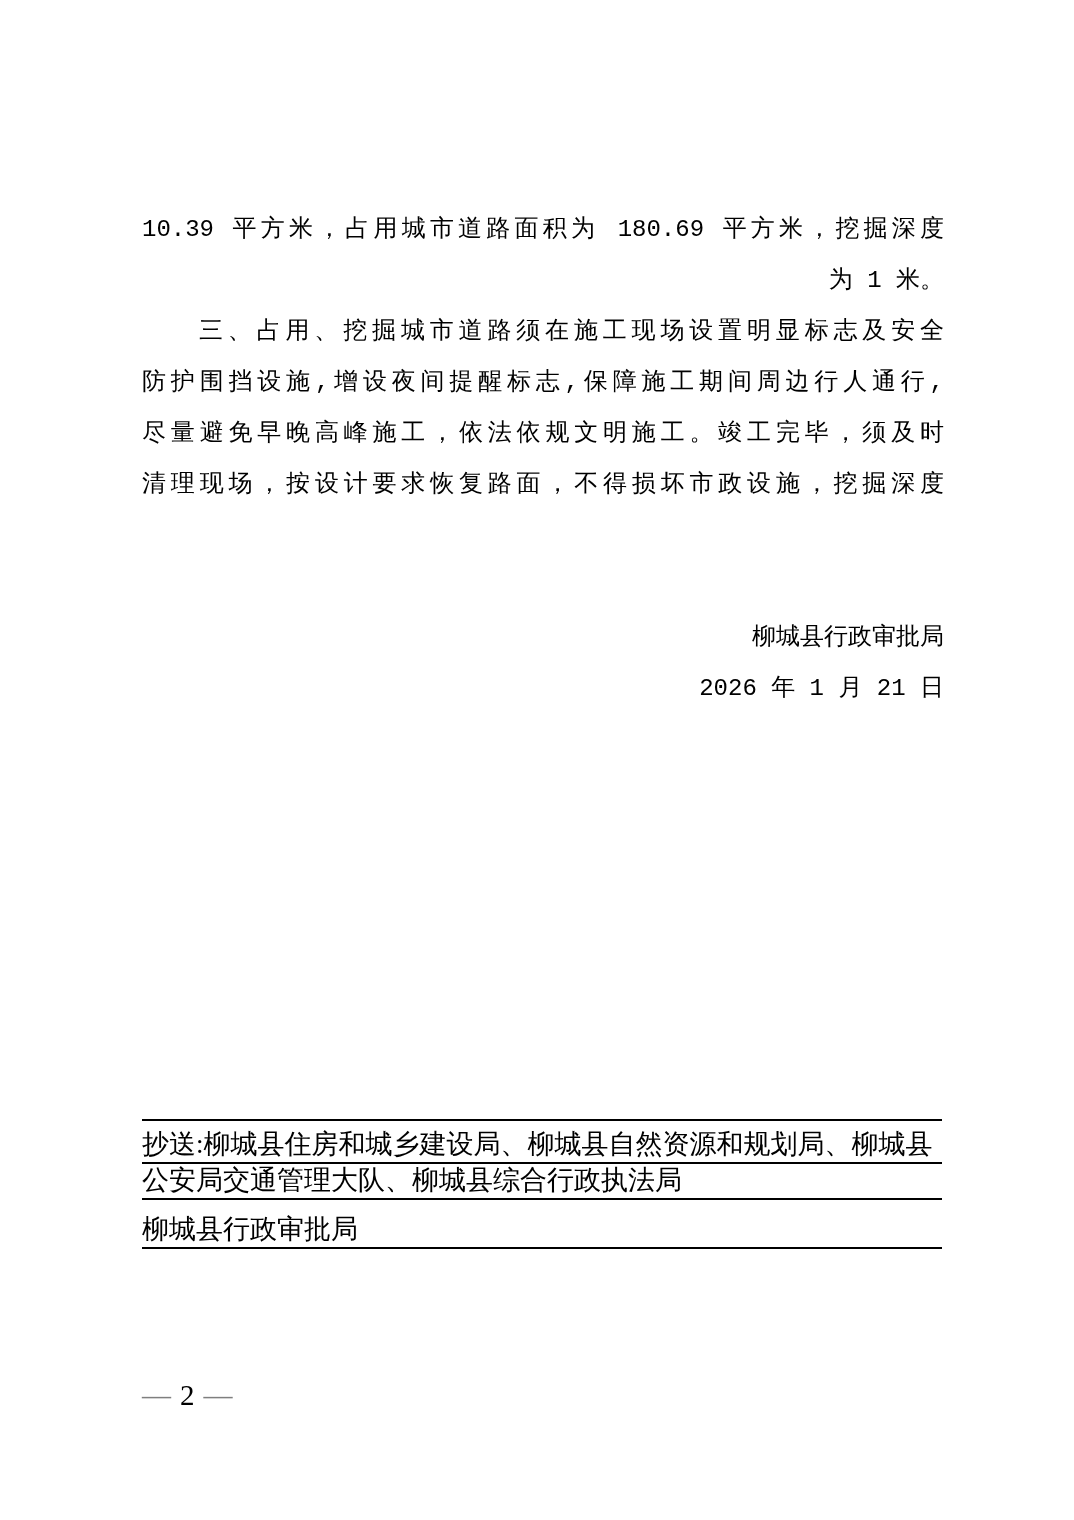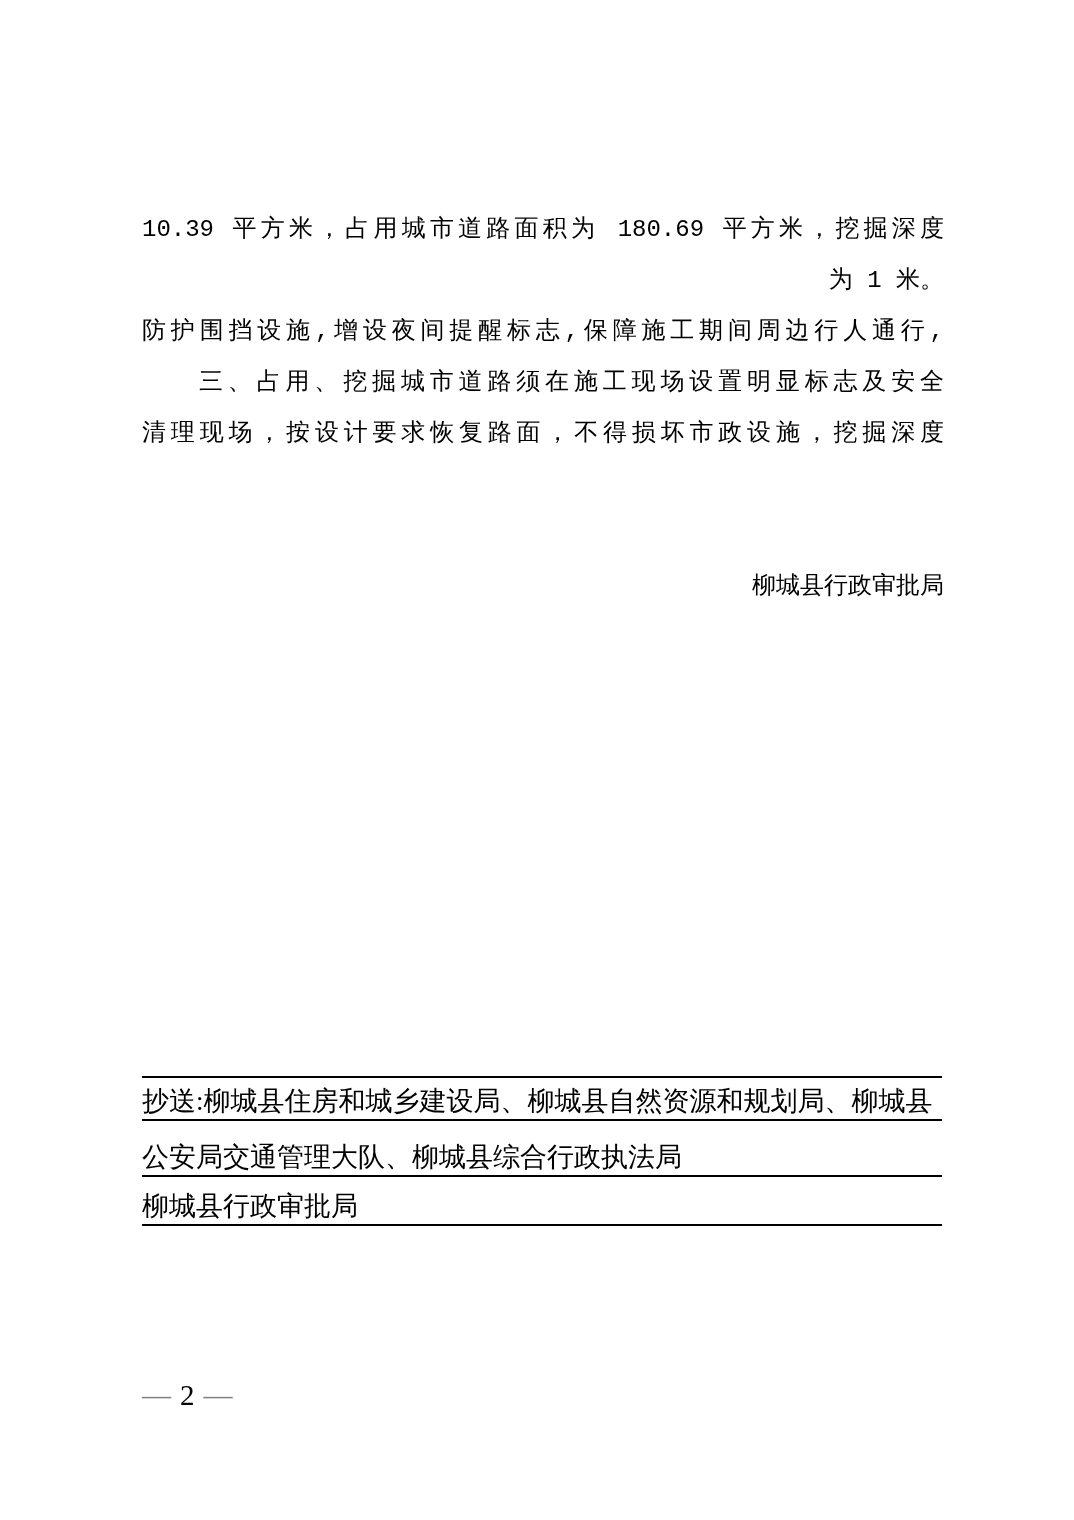--- a/index.html
+++ b/index.html
@@ -26,34 +26,34 @@
     white-space:normal;
     overflow:hidden;
   }
   .indent2{padding-left:57px;}
   .spacer{height:51px;}
   .sig-name{padding-left:407px;}
   .sig-date{padding-left:467px;}
   
   .colophon{
     position:absolute;
-    left:142px;top:1076px;width:800px;
+    left:142px;top:1119px;width:800px;
     border-top:2px solid #000000;
     font-size:27px;
   }
   .crow{
     display:flex;
     align-items:flex-end;
     border-bottom:2px solid #000000;
     box-sizing:border-box;
     line-height:1.15;
     padding-bottom:2px;
   }
   .crow.r1{height:43px;}
-  .crow.r2{height:56px;}
+  .crow.r2{height:36px;}
   .crow.r3{height:49px;justify-content:space-between;}
   
   .page-number{
     position:absolute;
     left:142px;top:1379px;
     font-size:29px;
     line-height:32px;
     white-space:nowrap;
   }
   .page-number .dash{color:#7f7f7f;}
@@ -61,28 +61,30 @@
 </style>
 </head>
 <body>
 
 <div class="page">
 
   <div class="content">
     <div class="line justify">10.39 平方米，占用城市道路面积为 180.69 平方米，挖掘深度</div>
     <div class="line">为 1 米。</div>
 
+    <div class="line justify indent2">三、占用、挖掘城市道路须在施工现场设置明显标志及安全</div>
     <div class="line justify">防护围挡设施,增设夜间提醒标志,保障施工期间周边行人通行,</div>
-    <div class="line justify indent2">三、占用、挖掘城市道路须在施工现场设置明显标志及安全</div>
+    <div class="line justify">尽量避免早晚高峰施工，依法依规文明施工。竣工完毕，须及时</div>
     <div class="line justify">清理现场，按设计要求恢复路面，不得损坏市政设施，挖掘深度</div>
 
     <div class="spacer"></div>
     <div class="spacer"></div>
 
     <div class="line sig-name">柳城县行政审批局</div>
+    <div class="line sig-date">2026 年 1 月 21 日</div>
 
     <div class="spacer"></div>
 
   </div>
 
   <div class="colophon">
     <div class="crow r1">
       <span>抄送:柳城县住房和城乡建设局、柳城县自然资源和规划局、柳城县</span>
     </div>
     <div class="crow r2">

